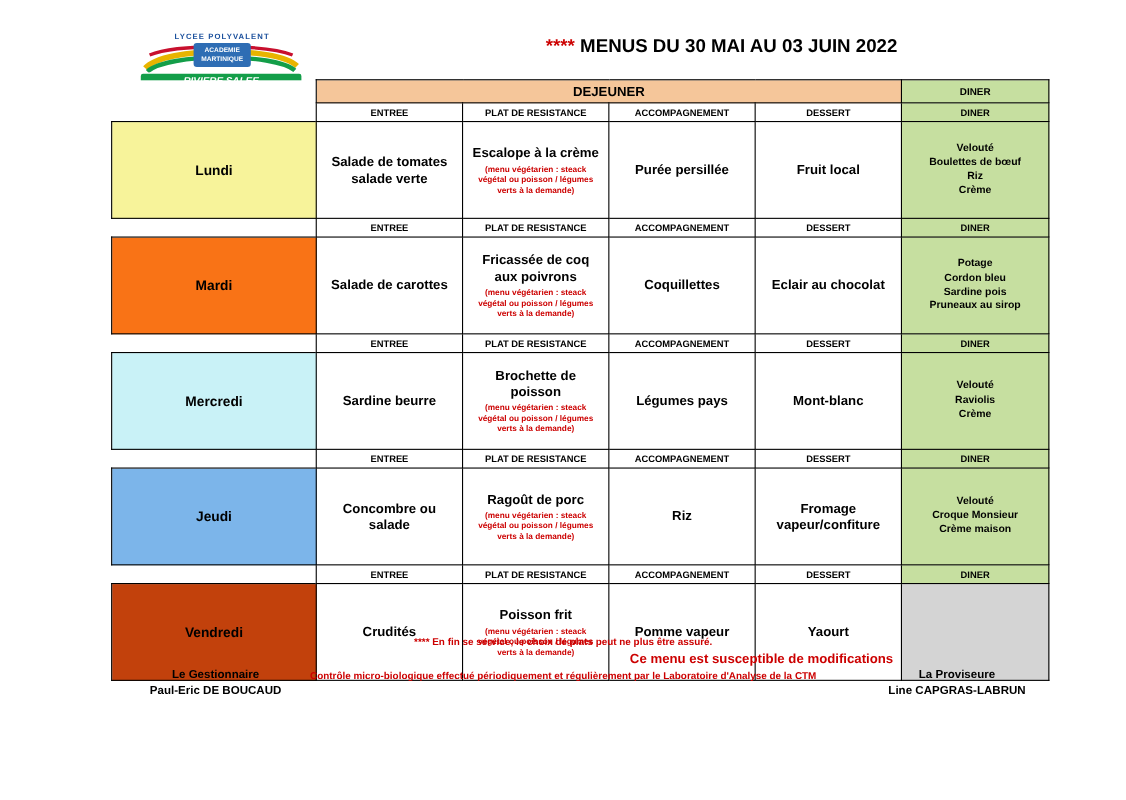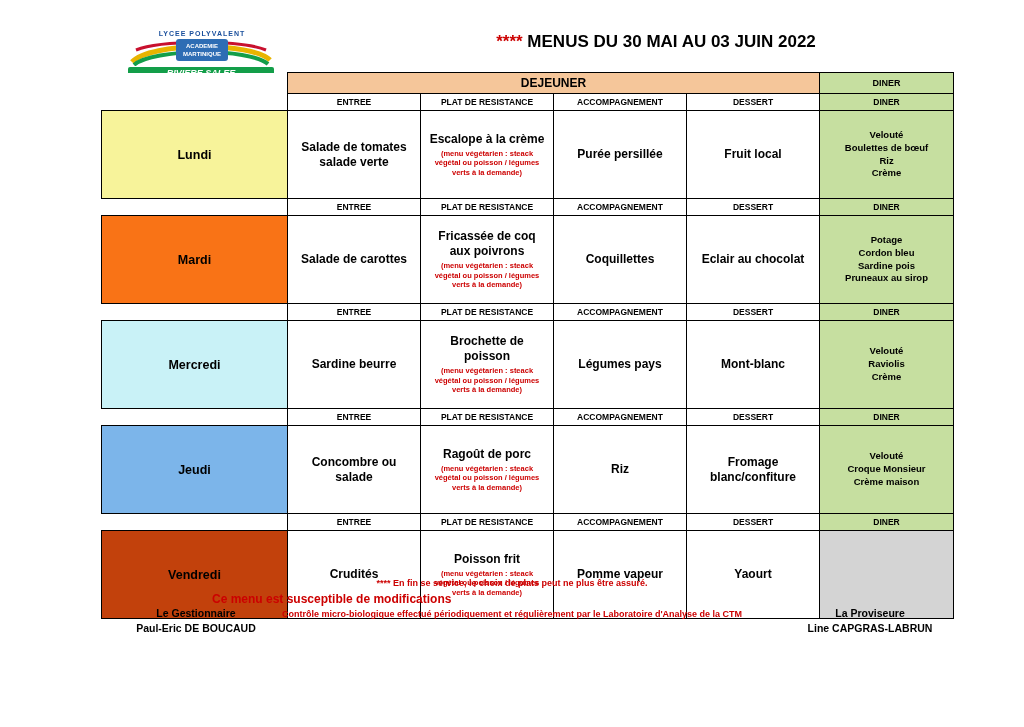--- a/index.html
+++ b/index.html
@@ -214,21 +214,21 @@
     text-align: center;
     font-size: 9px;
     font-weight: bold;
     color: #cc0000;
   }
   .foot-note-2 {
     position: absolute;
     left: 212px;
     top: 22px;
     width: 600px;
-    text-align: left;
+    text-align: right;
     font-size: 12px;
     font-weight: bold;
     color: #cc0000;
   }
   .foot-note-3 {
     position: absolute;
     left: 212px;
     top: 39px;
     width: 600px;
     text-align: center;
@@ -375,21 +375,21 @@
         <td class="diner-head">DINER</td>
       </tr>
       <tr class="row-meal">
         <td class="day-cell day-jeudi">Jeudi</td>
         <td class="dish-cell">Concombre ou salade</td>
         <td class="dish-cell">
           <span class="dish-main">Ragoût de porc</span>
           <span class="veg-note">(menu végétarien : steack végétal ou poisson / légumes verts à la demande)</span>
         </td>
         <td class="dish-cell">Riz</td>
-        <td class="dish-cell">Fromage blanc/confiture</td>
+        <td class="dish-cell">Fromage vapeur/confiture</td>
         <td class="diner-cell" style="white-space:pre-line">Velouté
 Croque Monsieur
 Crème maison</td>
       </tr>
 
       <tr class="subhead">
         <td class="spacer-cell"></td>
         <td>ENTREE</td>
         <td>PLAT DE RESISTANCE</td>
         <td>ACCOMPAGNEMENT</td>

